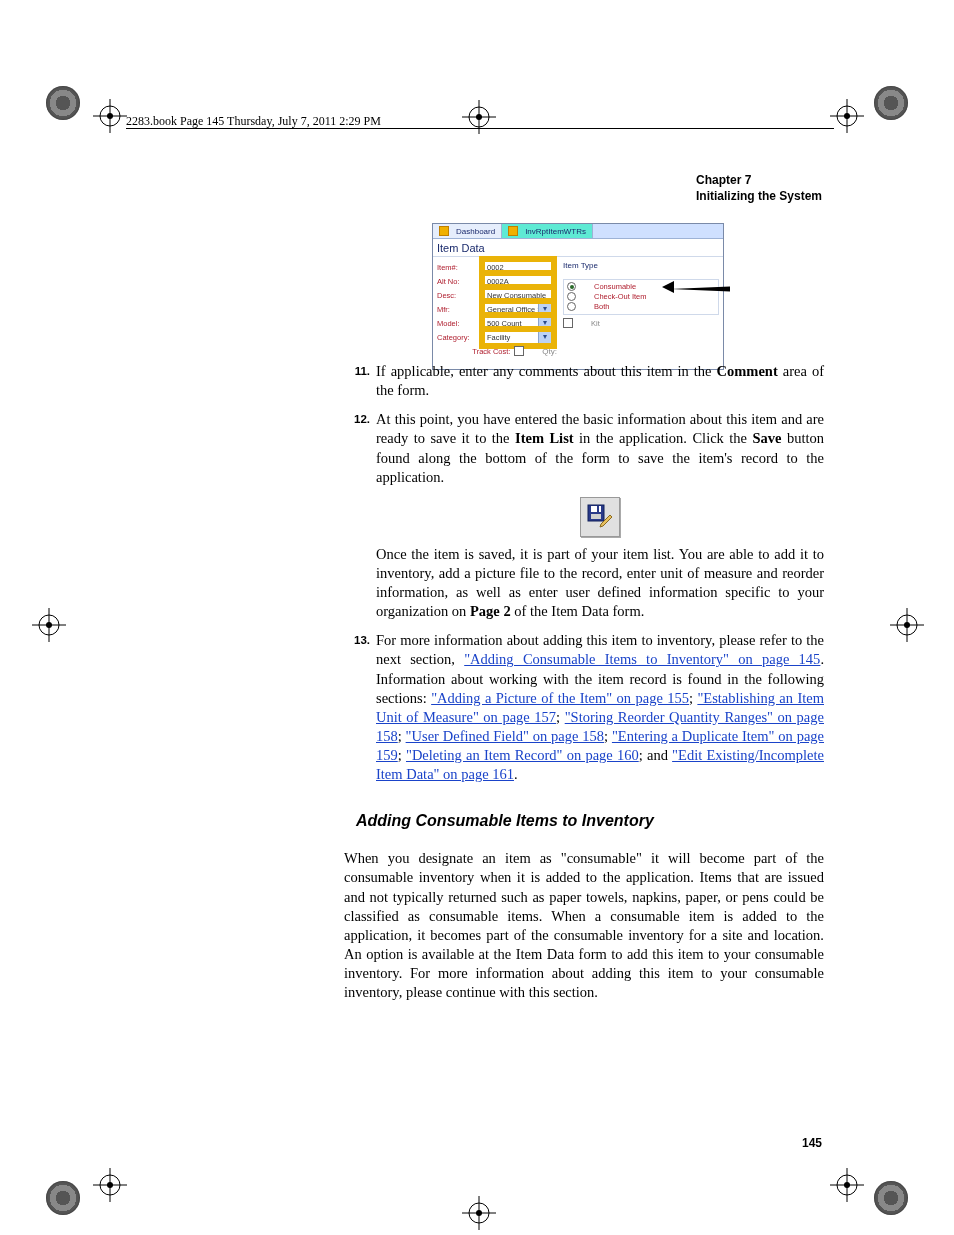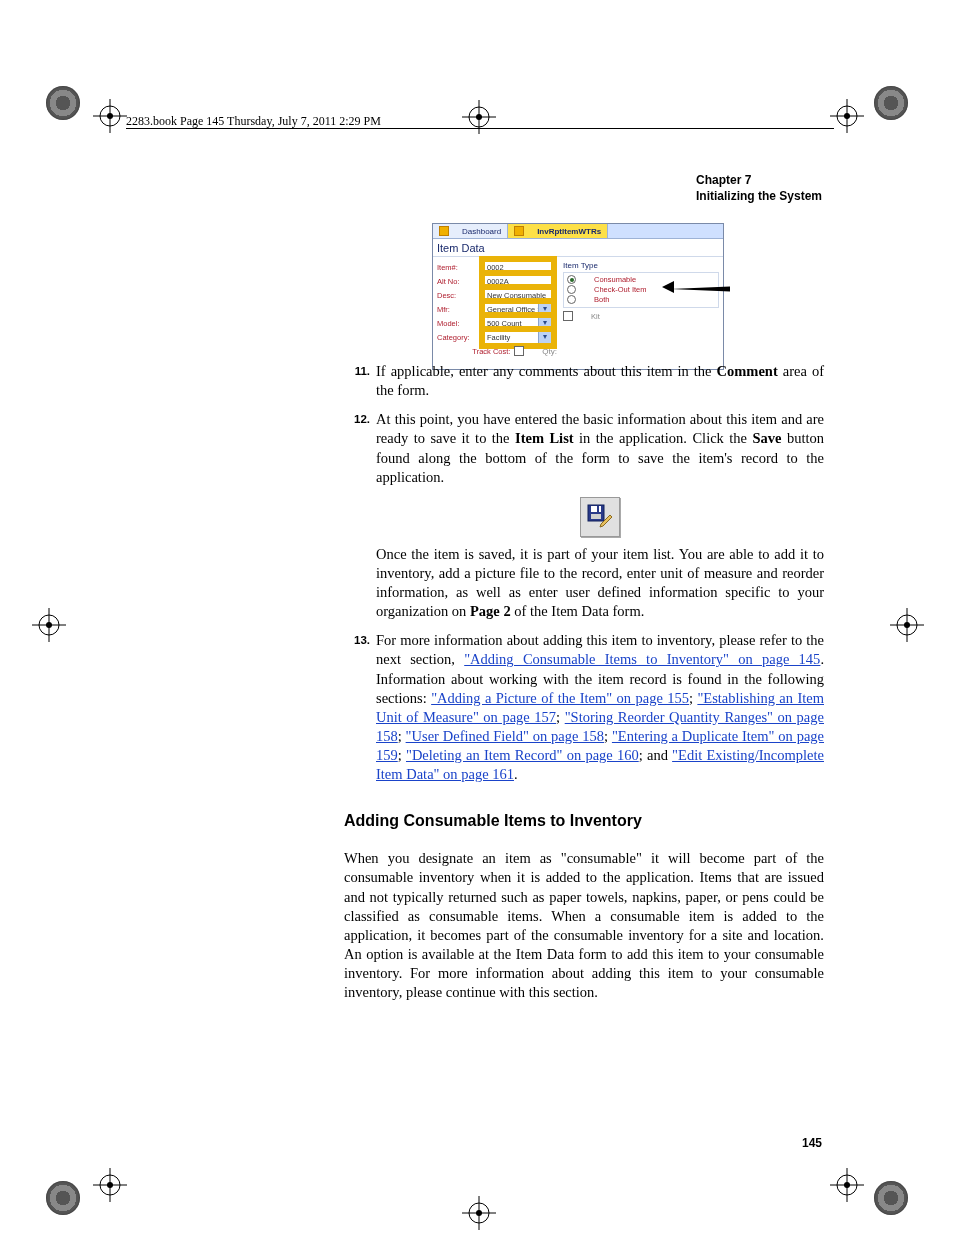--- a/index.html
+++ b/index.html
@@ -67,26 +67,26 @@
     border-bottom: 1px solid #9db2d6;
     height: 14px;
     display: flex;
   }
   .app-tab {
     padding: 1px 6px;
     color: #1a2a6c;
     border-right: 1px solid #9db2d6;
     display: flex;
     align-items: center;
-    gap: 13px;
+    gap: 7px;
     background: #e6eefc;
   }
   .app-tab.active {
-    background: #fde047;
-    font-weight: bold;
+    background: #5eead4;
+    font-weight: normal;
   }
   .app-title {
     color: #1a2a6c;
     font-size: 11px;
     padding: 3px 4px 2px;
   }
   .app-body {
     display: flex;
     padding: 4px 4px 10px;
     border-top: 1px solid #cfd9ea;
@@ -138,21 +138,21 @@
     top: -1px;
     width: 8px;
     text-align: center;
     color: #2a4a8a;
     font-size: 8px;
     z-index: 2;
   }
   .itemtype-title {
     color: #1a2a6c;
     font-size: 8px;
-    margin-bottom: 2px;
+    margin-bottom: 9px;
   }
   .radio-row, .chk-row {
     display: flex;
     align-items: center;
     gap: 18px;
     font-size: 7.5px;
     color: #b02030;
     margin-bottom: 1px;
   }
   .radio {
@@ -240,21 +240,22 @@
   }
   .save-icon svg { display: block; }
   a.xref {
     color: #1a43c9;
     text-decoration: underline;
   }
   .h2 {
     font-family: Arial, Helvetica, sans-serif;
     font-size: 16px;
     font-weight: bold;
-    margin: 26px 0 18px;
+    margin: 26px 12px 18px;
+    font-style: italic;
   }
   .body-para {
     text-align: justify;
     margin-bottom: 10px;
   }
   .page-num {
     position: absolute;
     right: 132px;
     top: 1136px;
     font-family: Arial, Helvetica, sans-serif;

